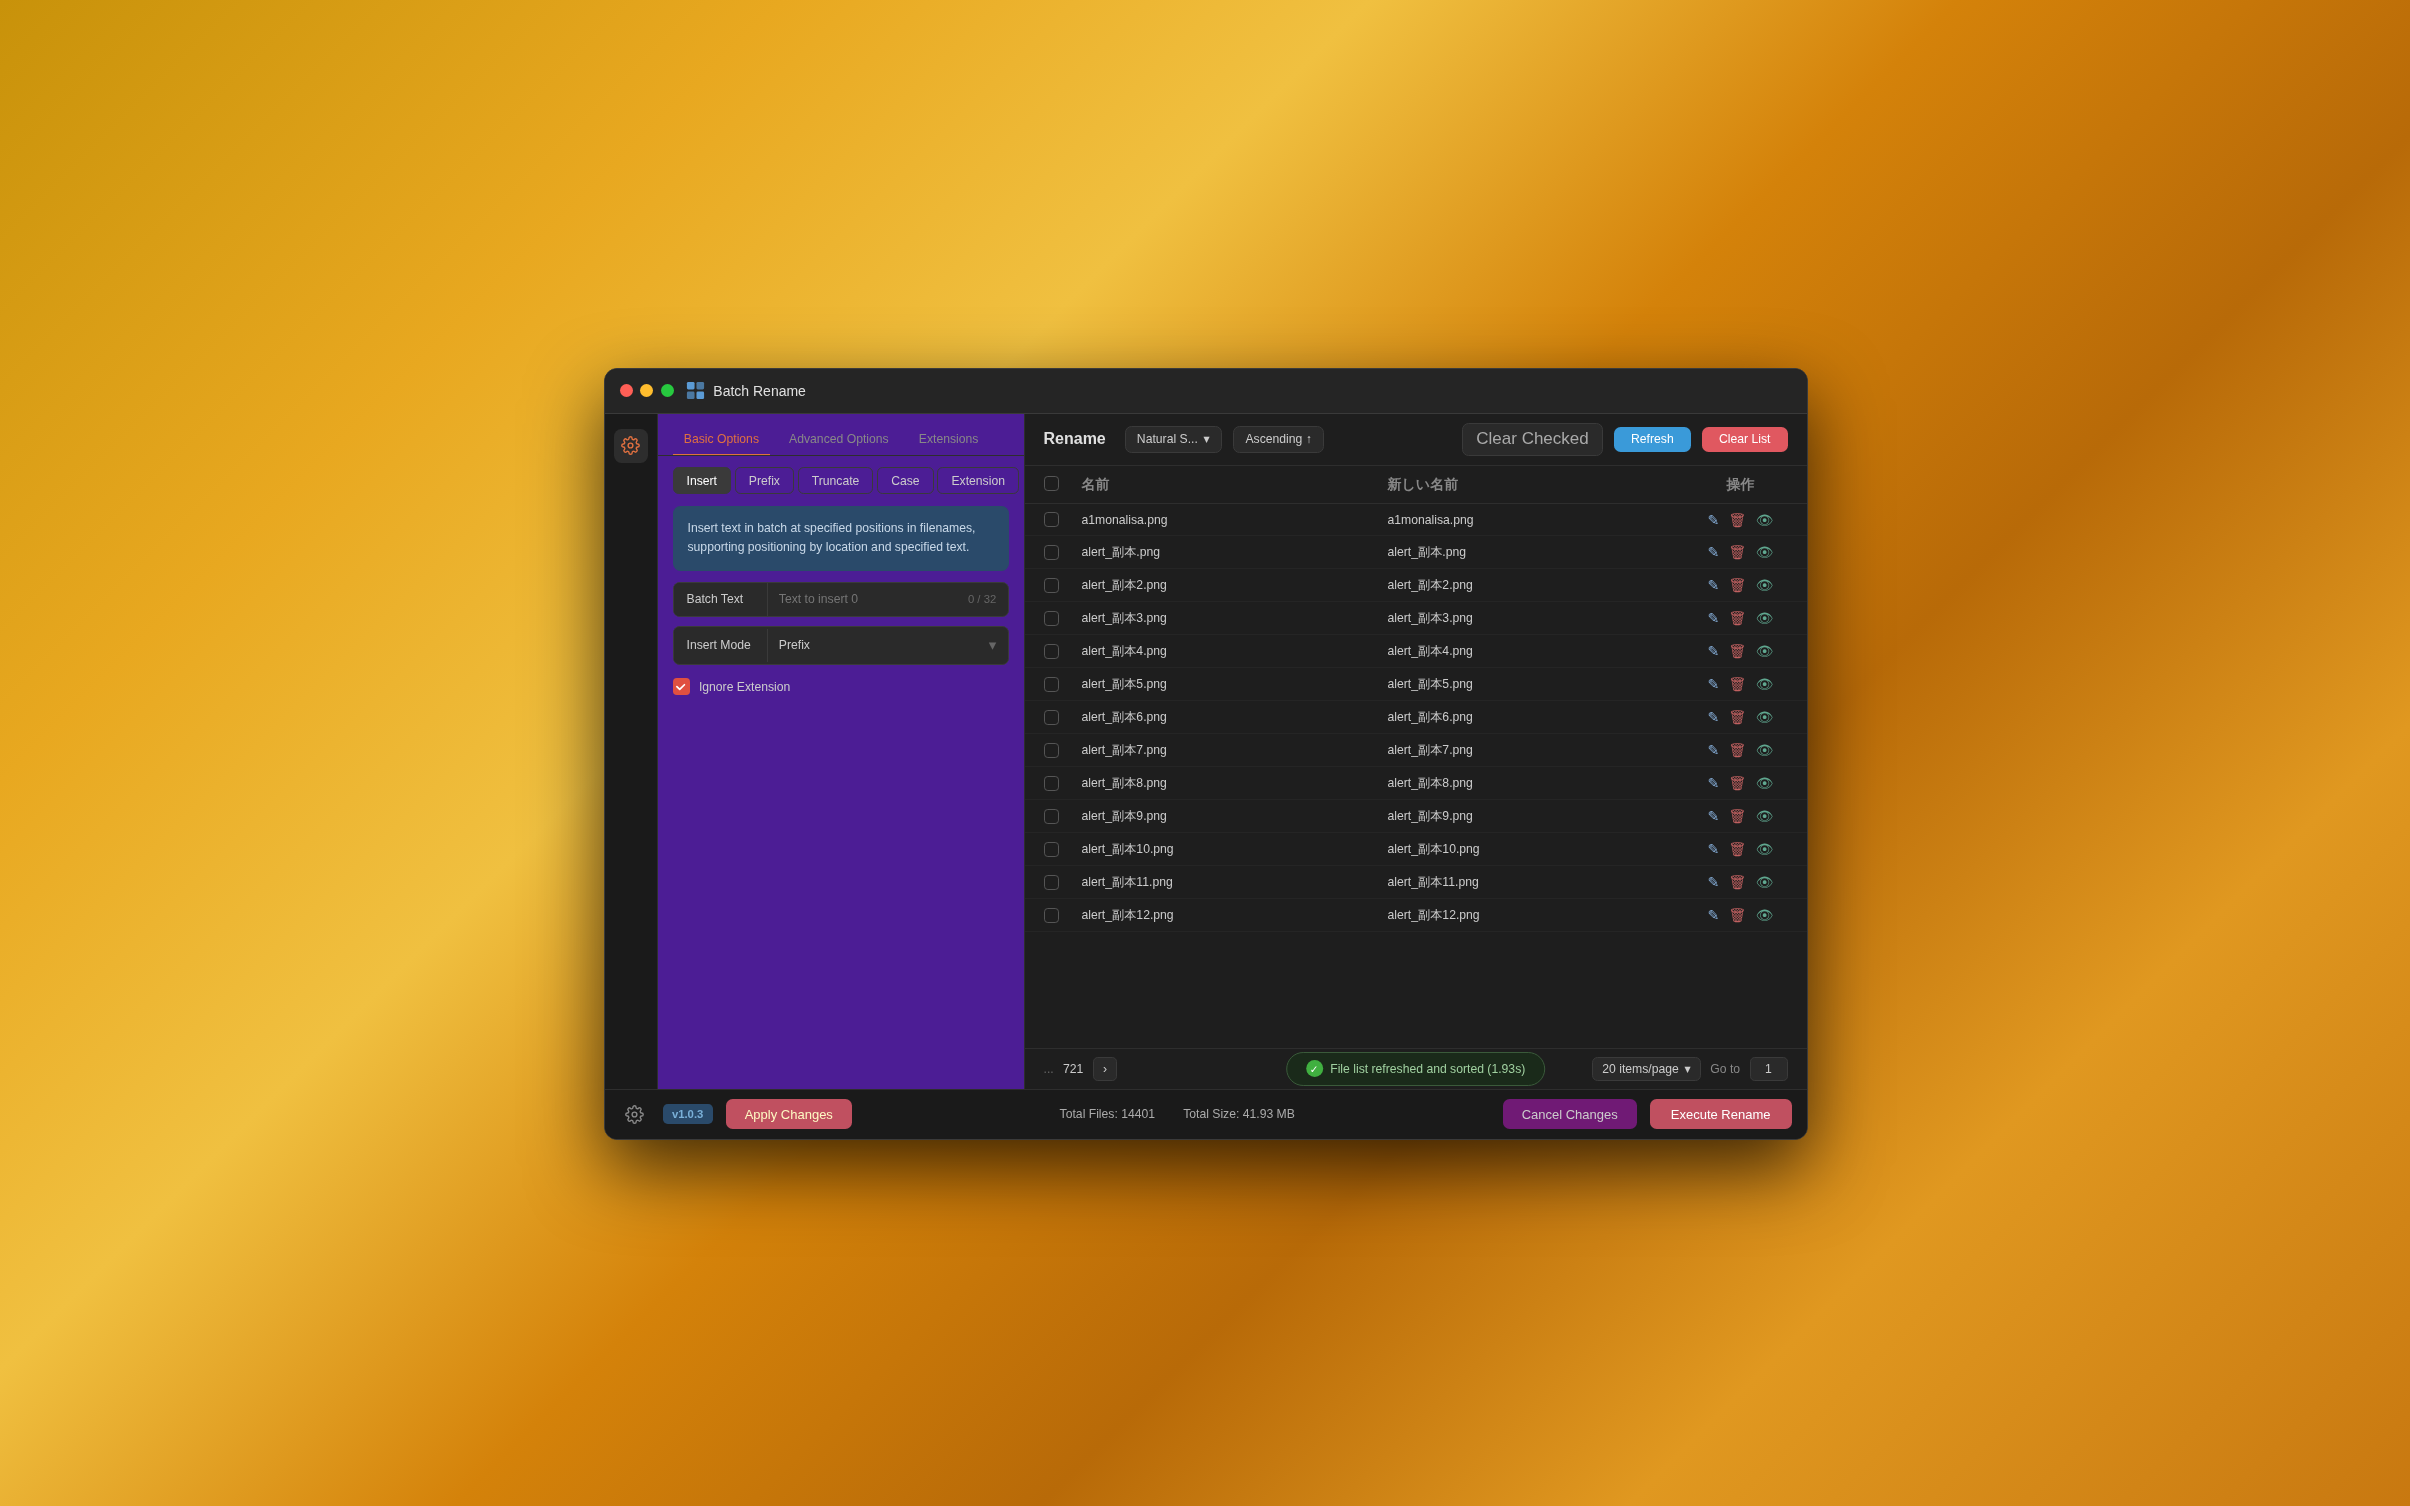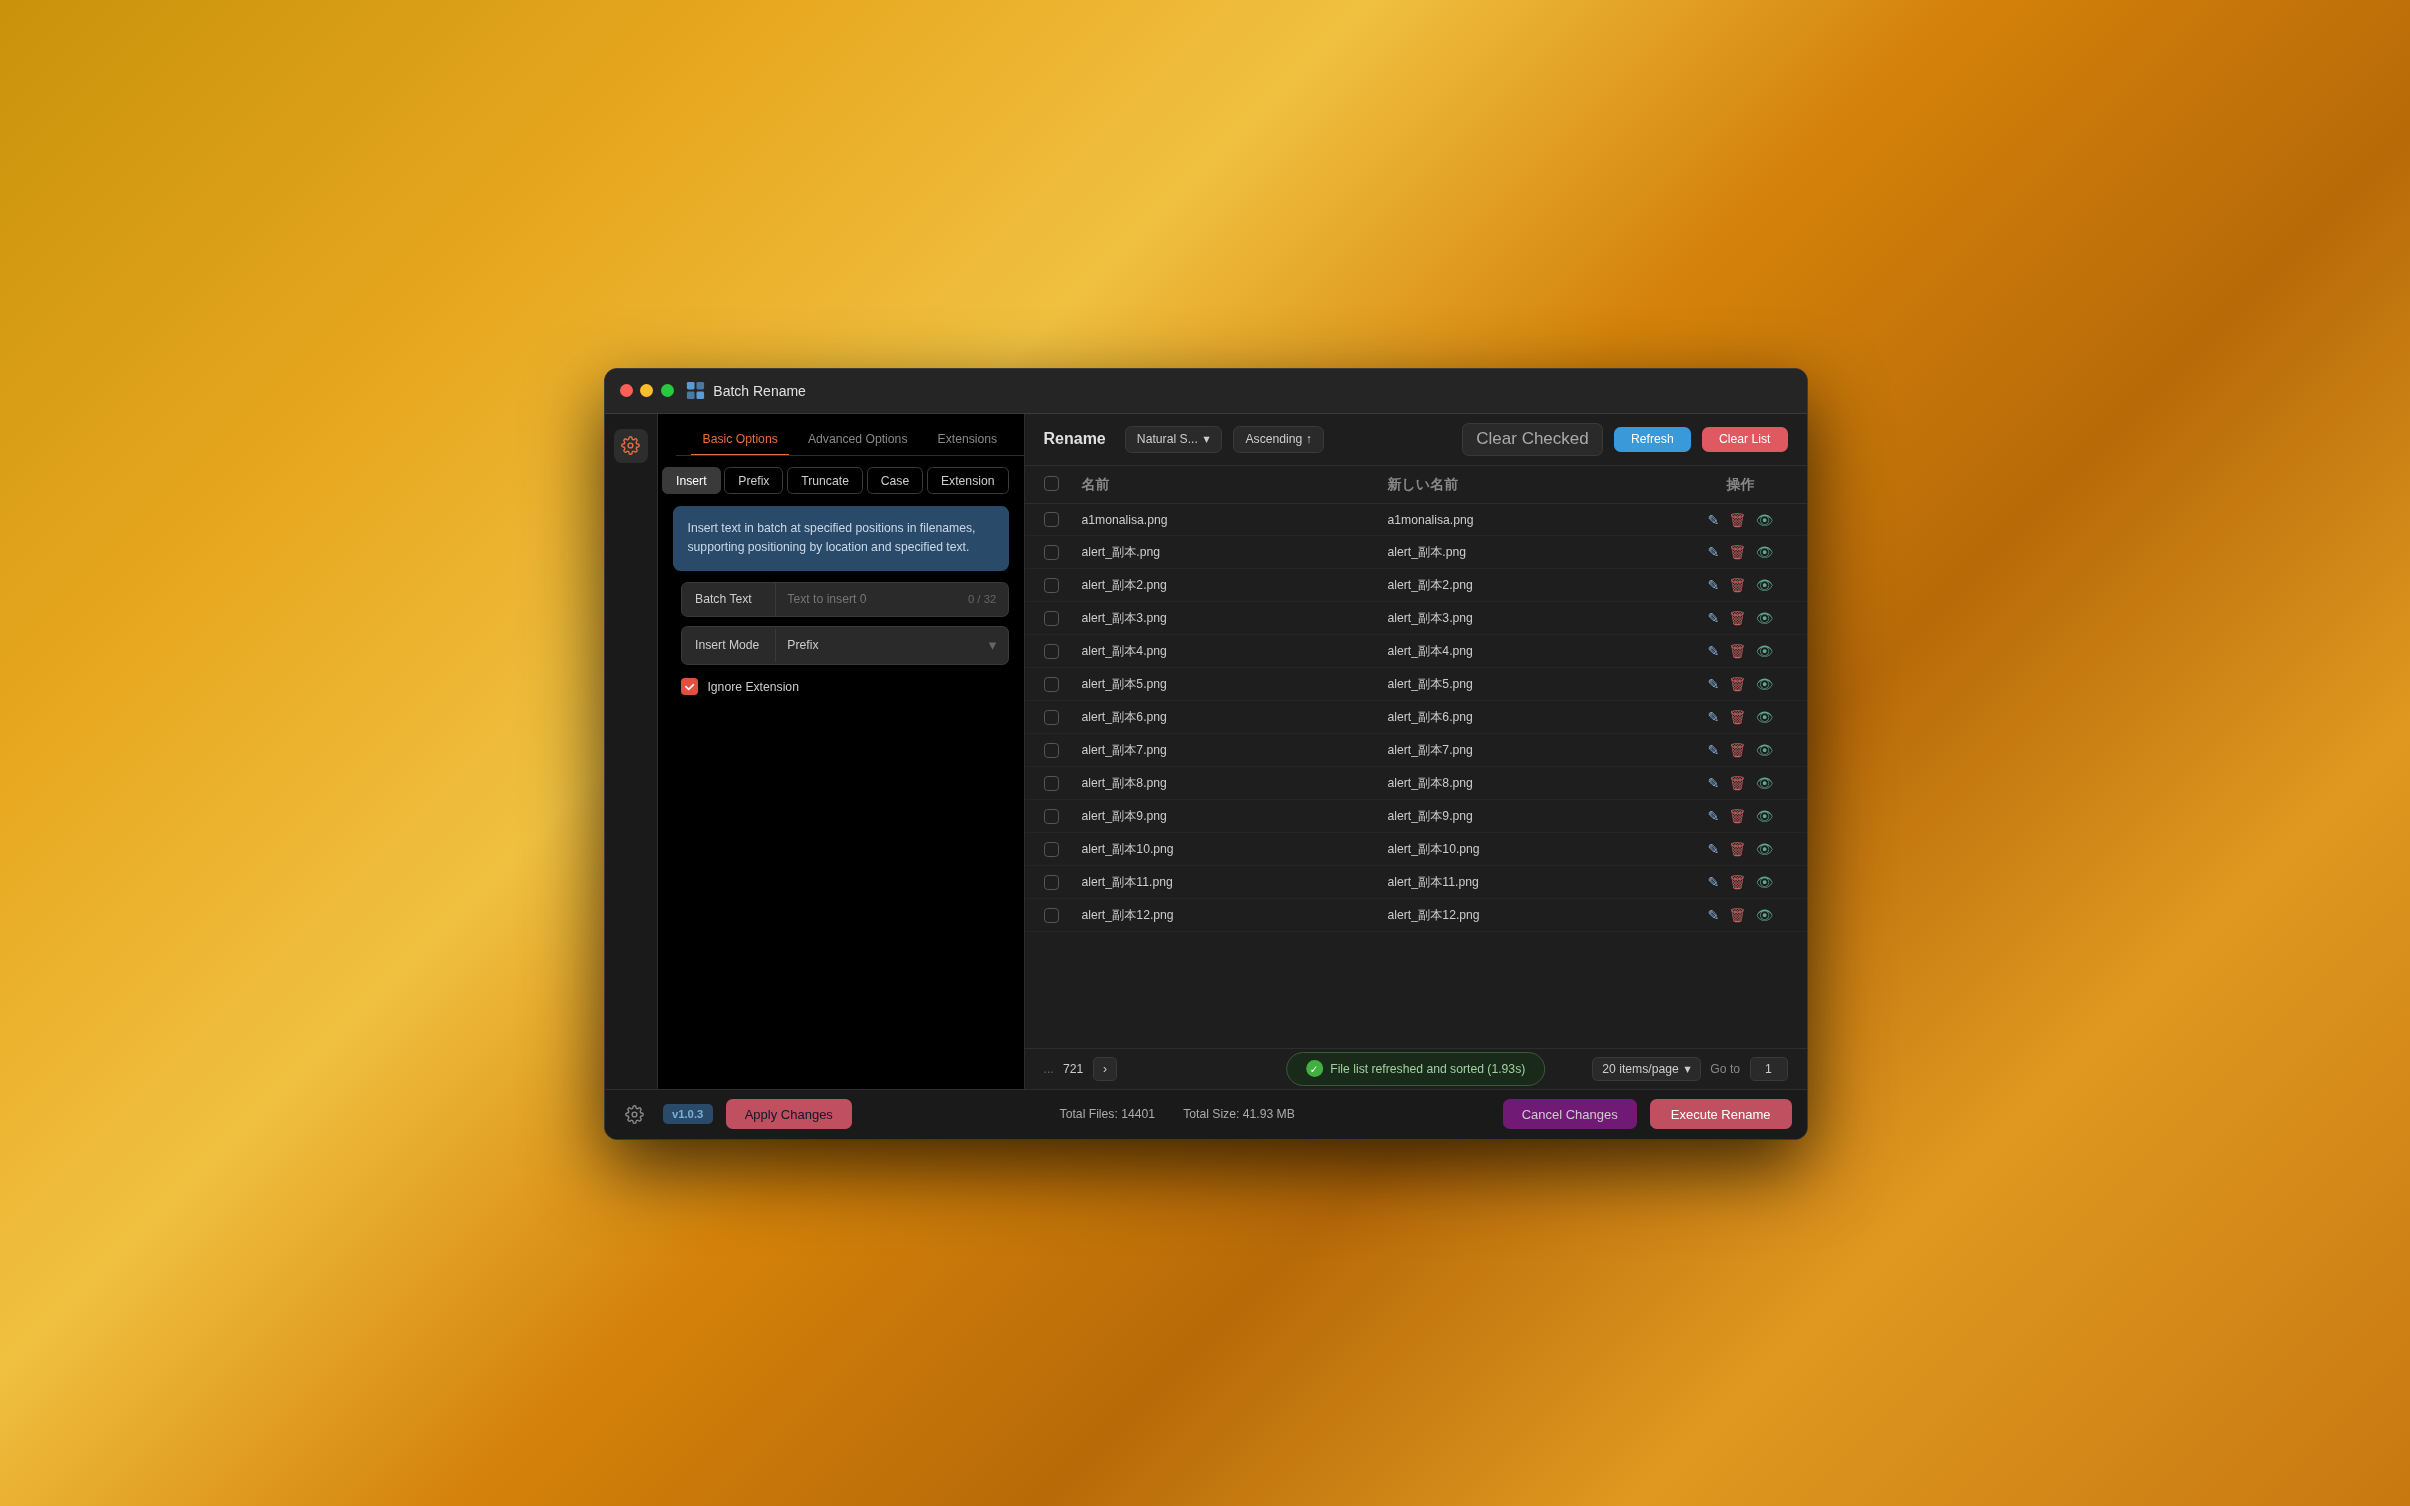--- a/index.html
+++ b/index.html
@@ -82,26 +82,25 @@
       background: #2d2d2d;
       display: flex;
       align-items: center;
       justify-content: center;
       color: #e07040;
       font-size: 17px;
     }
     
     .left-panel {
       width: 367px;
-      background: #000000;
+      background: #4c1d95;
       display: flex;
       flex-direction: column;
       border-right: 0.9px solid #2e2e2e;
       flex-shrink: 0;
-      align-items: flex-end;
     }
     .tab-bar {
       display: flex;
       padding: 11.3px 15px 0;
       gap: 7.5px;
       border-bottom: 0.9px solid #2e2e2e;
     }
     .tab {
       padding: 7.5px 11.3px;
       font-size: 12.2px;
@@ -469,21 +468,21 @@
       font-size: 11.3px;
       color: #7ab0d8;
       font-weight: 600;
     }
     .btn-apply {
       background: #c05060;
       border: none;
       border-radius: 6.6px;
       padding: 7.5px 19px;
       font-size: 13px;
-      color: #0f172a;
+      color: #fef9c3;
       cursor: pointer;
       font-weight: 500;
     }
     .footer-stats {
       flex: 1;
       display: flex;
       align-items: center;
       justify-content: center;
       gap: 28px;
     }

